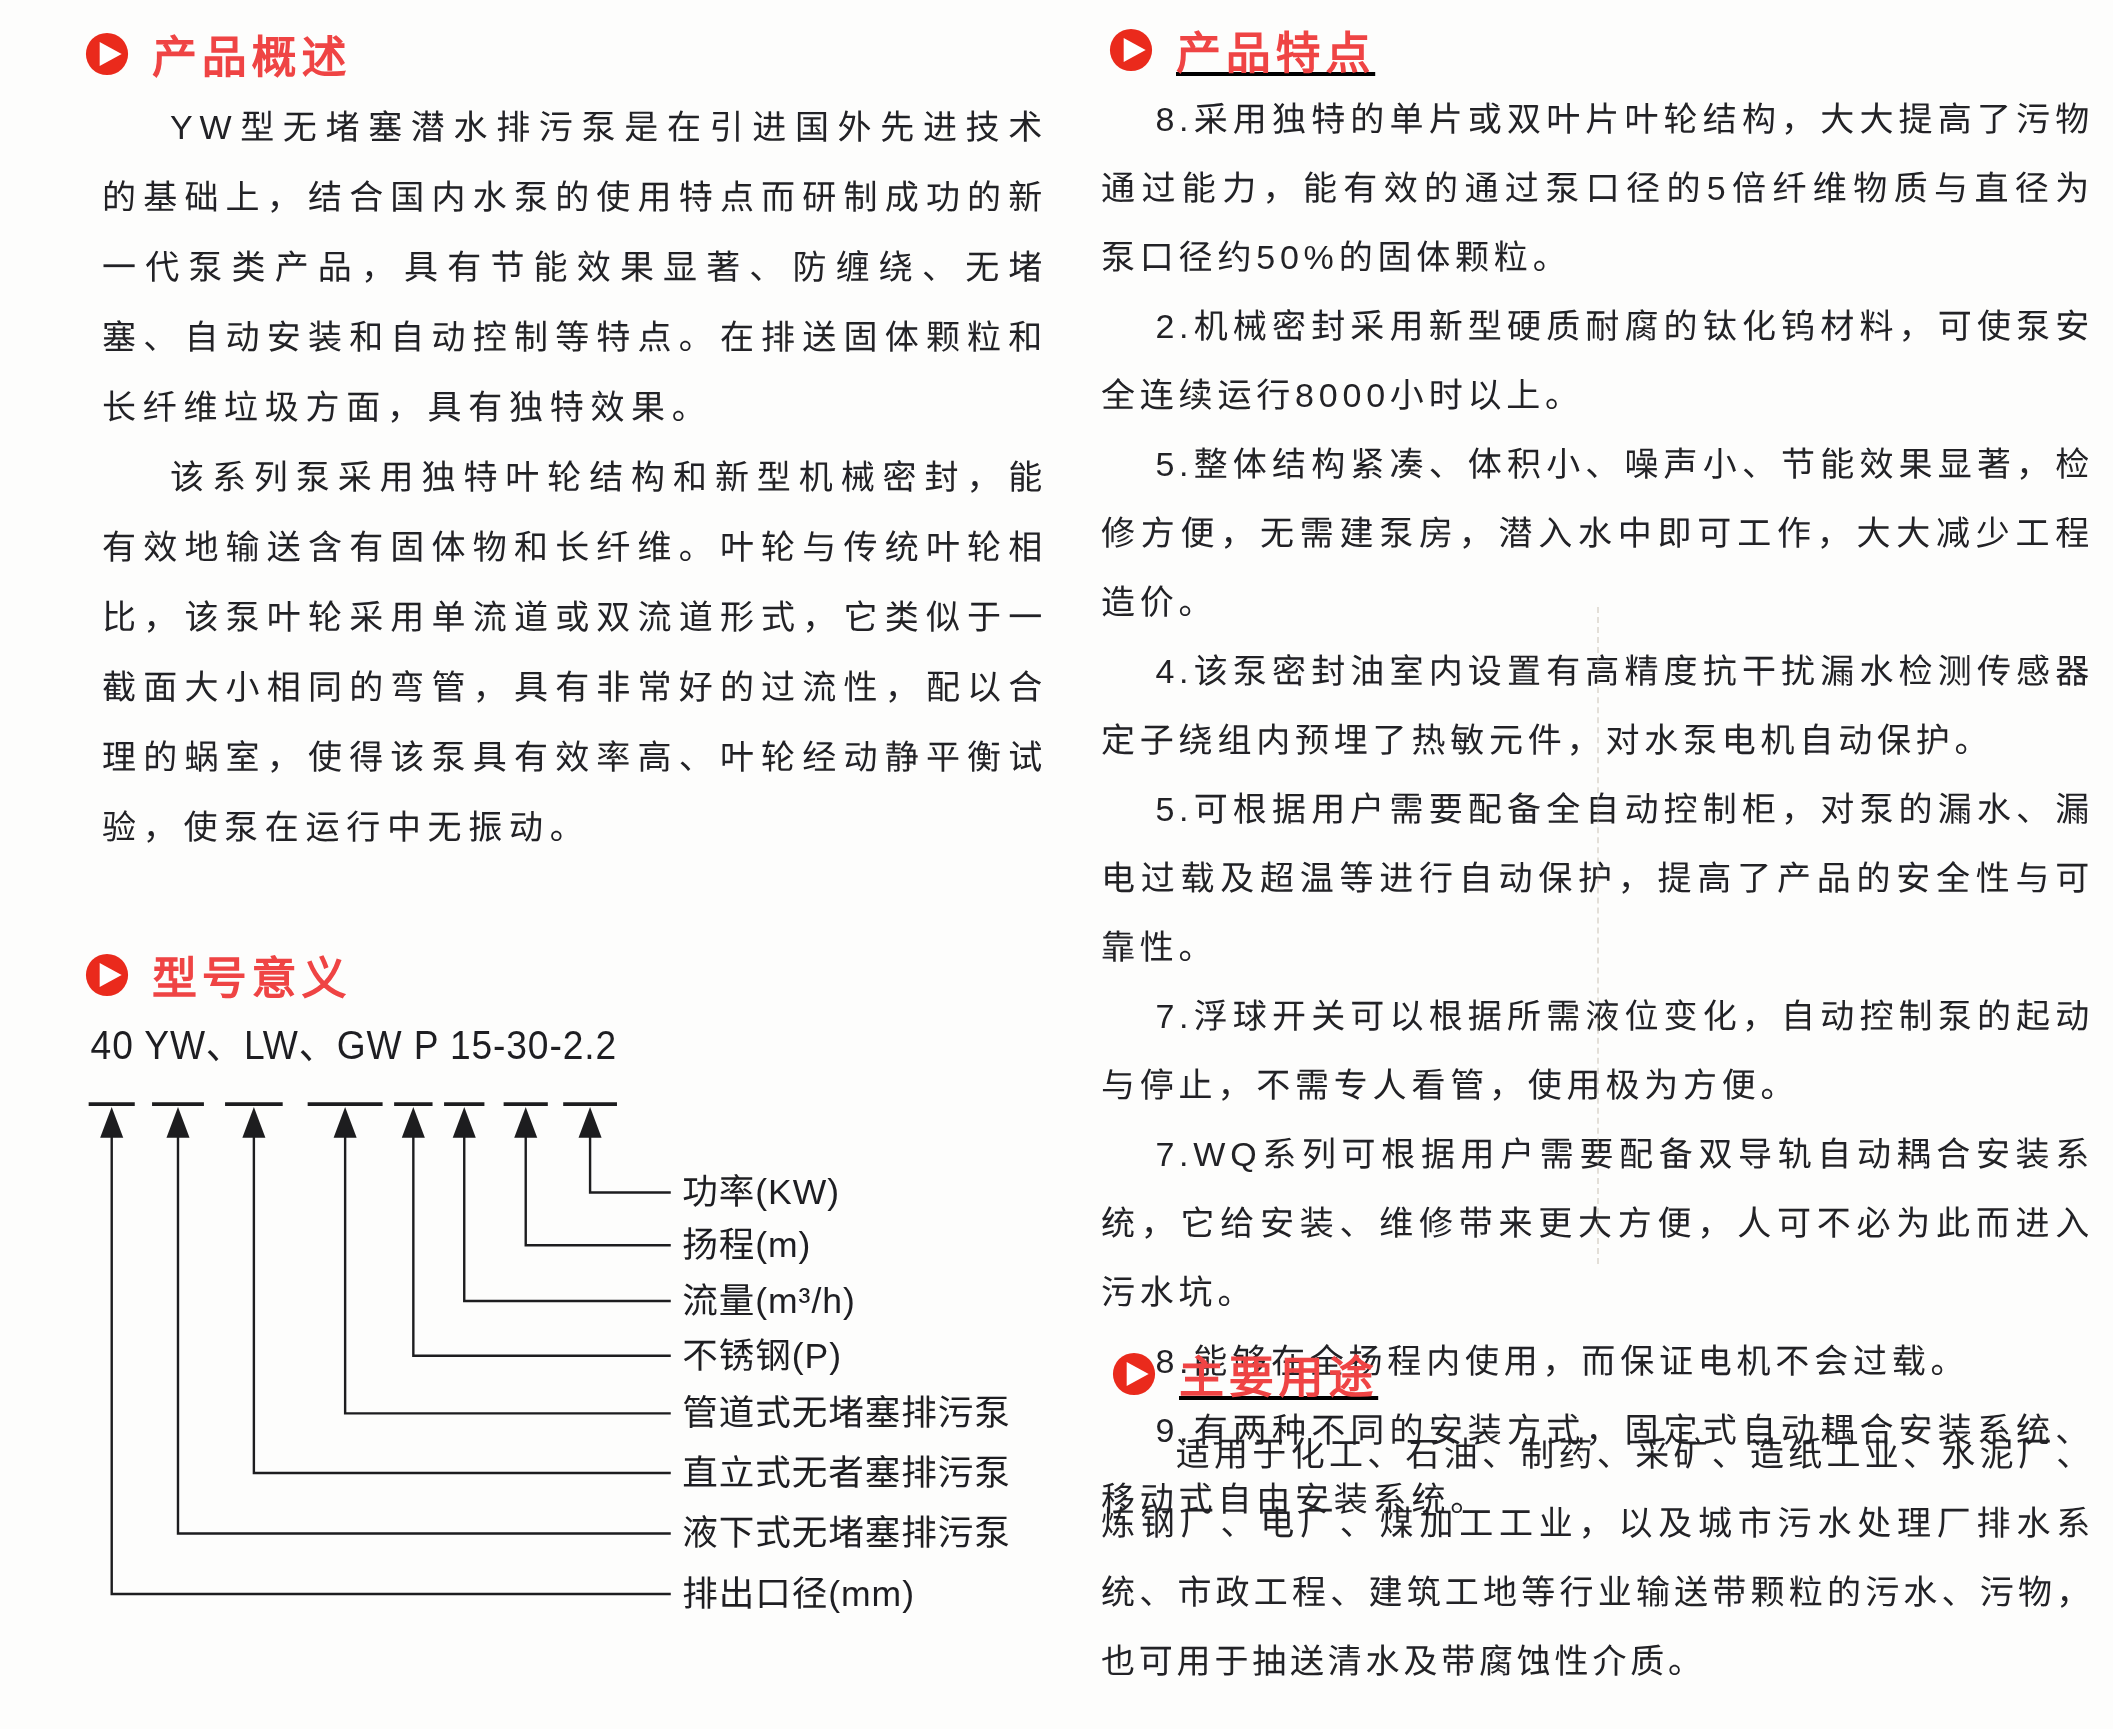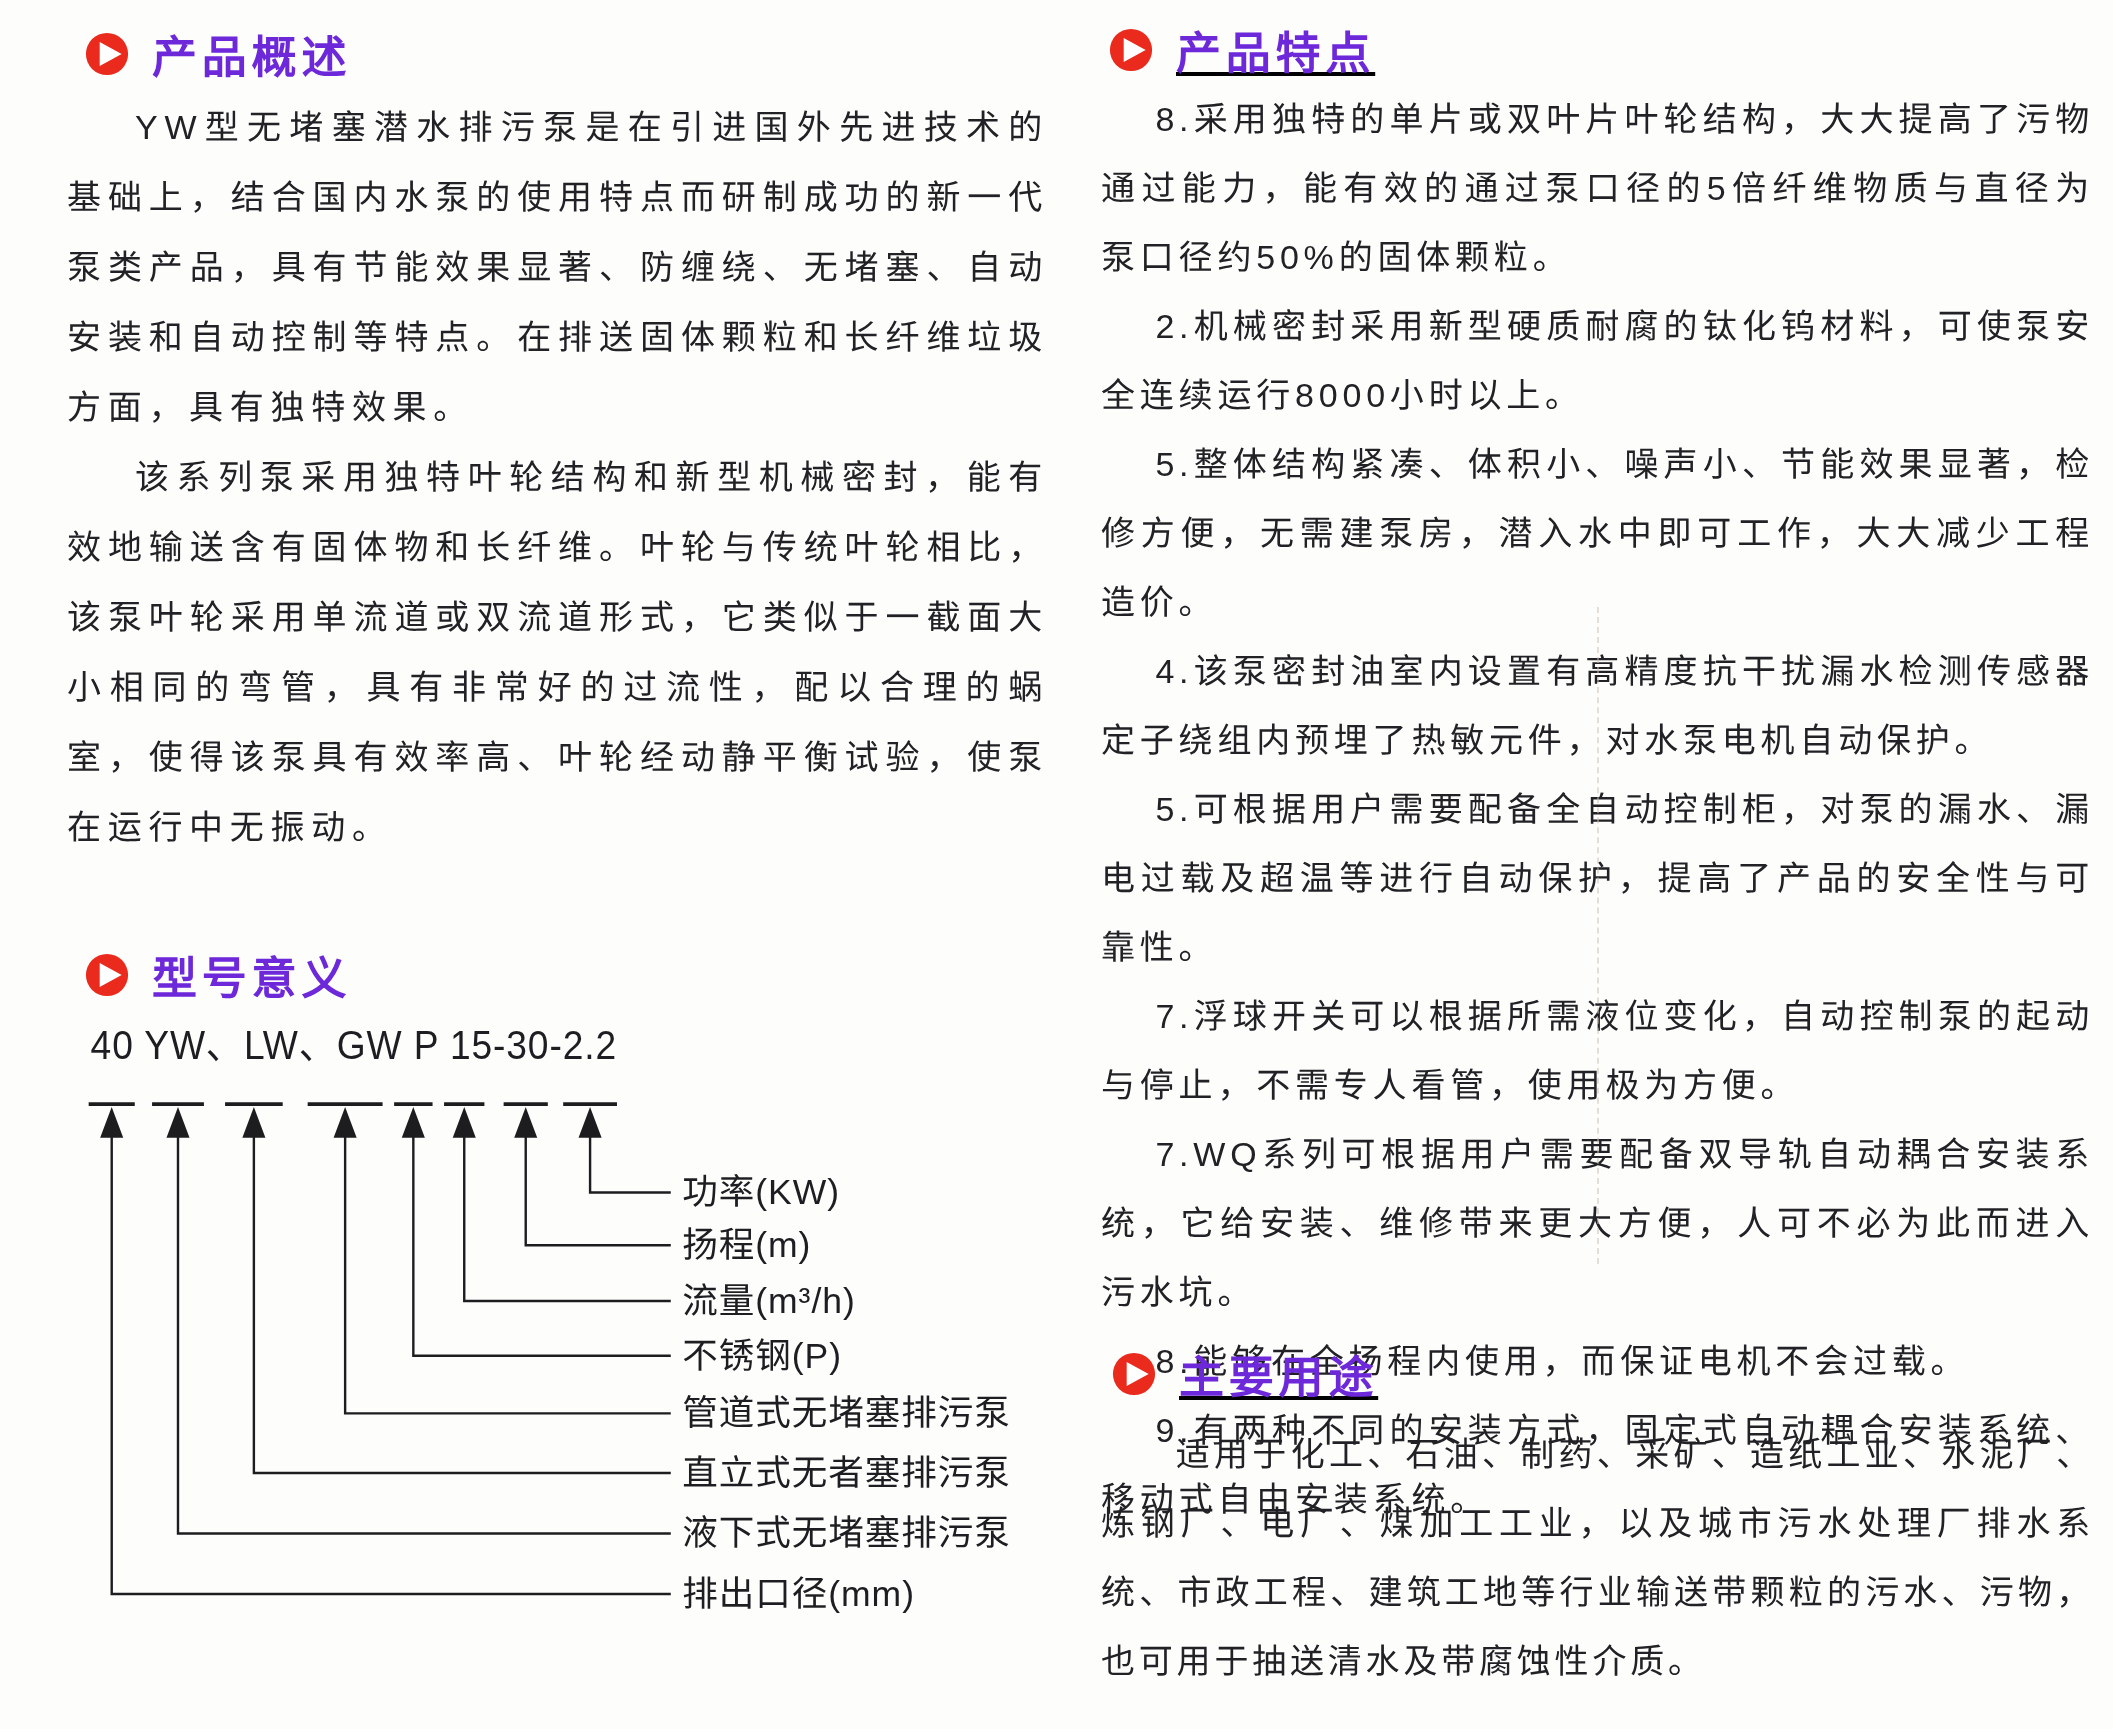--- a/index.html
+++ b/index.html
@@ -6,30 +6,30 @@
   body{
     width:2114px;height:1729px;position:relative;overflow:hidden;
     background:#fdfdfc;
     font-family:"Liberation Sans","DejaVu Sans",sans-serif;
   }
   .sec-header{
     position:absolute;display:flex;align-items:center;gap:23px;
   }
   .sec-header h2{
     margin:0;font-size:45px;font-weight:700;letter-spacing:4.8px;
-    color:#6d28d9;
+    color:#ef4444;
   }
   .bullet{width:44px;height:44px;flex:0 0 auto;}
   .cn-text{
     position:absolute;
     font-size:34px;color:#222226;text-align:justify;
   }
   .cn-text p{margin:0;}
   #overview-body{left:67px;top:92px;width:982px;line-height:70px;letter-spacing:6.7px;}
-  #overview-body p{text-indent:2em;}
+  #overview-body p{text-indent:2em;margin-left:35px;}
   #features-body{left:1101px;top:85px;width:993px;line-height:69px;letter-spacing:4.8px;}
   #features-body p{text-indent:1.6em;}
   #usage-body{left:1101px;top:1420px;width:993px;line-height:69px;letter-spacing:3.8px;}
   #usage-body p{text-indent:2.2em;}
   #hdr-overview{left:85px;top:21px;}
   #hdr-model{left:85px;top:942px;}
   #hdr-features{left:1109px;top:17.3px;text-decoration:underline;}
   #hdr-usage{left:1112px;top:1341px;text-decoration:underline;}
   #model-diagram{position:absolute;left:56px;top:1003px;width:999px;height:646px;}
   #model-diagram .lineart{stroke:#1d1d1f;stroke-width:2.5;fill:none;}

